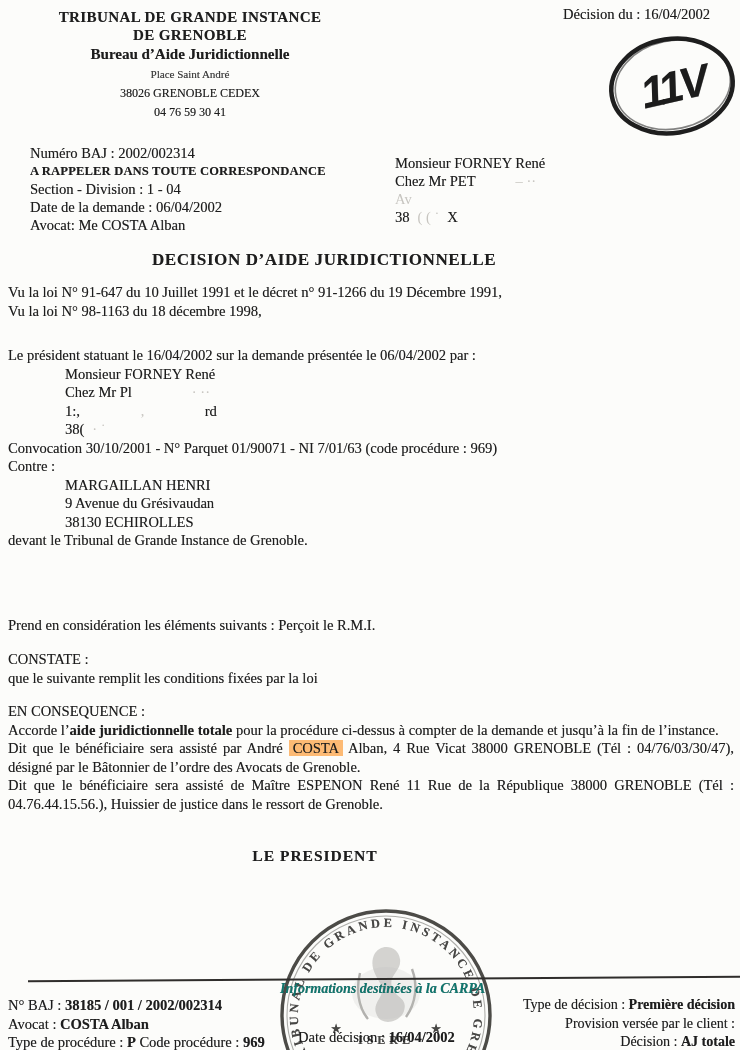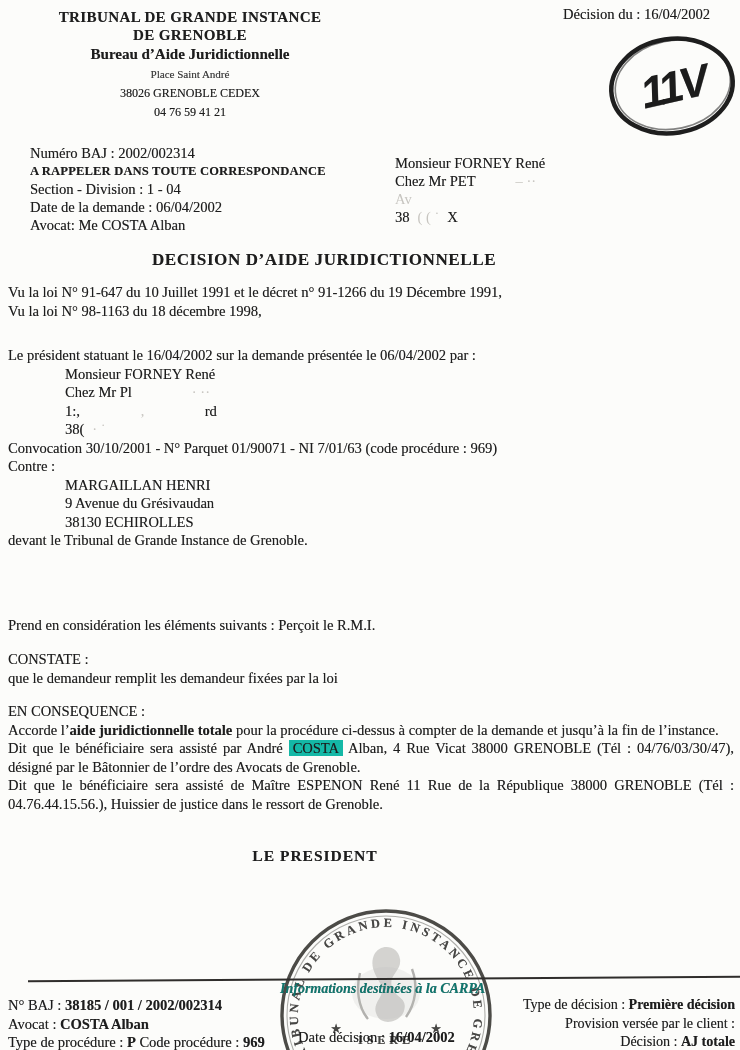--- a/index.html
+++ b/index.html
@@ -37,21 +37,21 @@
   .laws{top:283px;line-height:19px;}
   .pres{top:346px;line-height:18.6px;}
   .proc{top:439px;line-height:18.4px;}
   .prend{top:616px;line-height:19px;}
   .constate{top:650px;line-height:19px;}
   .conseq{top:702px;line-height:18.6px;}
   .ind{padding-left:57px;}
   p.pz{margin:0;}
   .just{text-align:justify;}
   .stretch{text-align:justify;text-align-last:justify;}
-  .hl{background:#14b8a6;padding:0 4px;}
+  .hl{background:#fdba74;padding:0 4px;}
   .gap40{display:inline-block;width:40px;}
   .gap60{display:inline-block;width:60px;}
   .gap8{display:inline-block;width:8px;}
 
   .president-line{left:0;top:847px;width:630px;text-align:center;
     font-size:15.5px;font-weight:bold;letter-spacing:1px;}
 
   
   .stamp{left:276px;top:903px;width:220px;height:147px;opacity:.88;}
   .stamp text,.stamp textPath{font-family:"Liberation Serif",serif;fill:#2e2d2b;}
@@ -71,21 +71,21 @@
 <body>
 
 <div class="page">
 
   <div class="abs court">
     <div class="l1">TRIBUNAL DE GRANDE INSTANCE</div>
     <div class="l2">DE GRENOBLE</div>
     <div class="l3">Bureau d’Aide Juridictionnelle</div>
     <div class="l4">Place Saint André</div>
     <div class="l5">38026 GRENOBLE CEDEX</div>
-    <div class="l6">04 76 59 41 21</div>
+    <div class="l6">04 76 59 30 41</div>
   </div>
 
   <div class="abs decision-du">Décision du : 16/04/2002</div>
 
   <svg class="abs mark" viewBox="0 0 134 112">
     <ellipse cx="66" cy="56" rx="61" ry="47" transform="rotate(-9 66 56)" fill="none" stroke="#1e1e1e" stroke-width="4.5"></ellipse>
     <ellipse cx="67" cy="55" rx="58" ry="44" transform="rotate(-12 66 56)" fill="none" stroke="#1e1e1e" stroke-width="1.6" opacity="0.55"></ellipse>
     <text x="34" y="72" font-size="44" font-weight="bold" font-style="italic" letter-spacing="-3" fill="#1c1c1c" transform="rotate(-13 66 56)" style="font-family:'Liberation Sans',sans-serif">11V</text>
   </svg>
 
@@ -137,21 +137,21 @@
     <p class="pz ind">38130 ECHIROLLES</p>
     <p class="pz">devant le Tribunal de Grande Instance de Grenoble.</p>
   </div>
 
   <div class="abs bodyblock prend">
     <p class="pz">Prend en considération les éléments suivants : Perçoit le R.M.I.</p>
   </div>
 
   <div class="abs bodyblock constate">
     <p class="pz">CONSTATE :</p>
-    <p class="pz">que le demandeur remplit les demandeur fixées par la loi</p>
+    <p class="pz">que le suivante remplit les conditions fixées par la loi</p>
   </div>
 
   <div class="abs bodyblock conseq">
     <p class="pz">EN CONSEQUENCE :</p>
     <p class="pz just">
       <span>Accorde l’</span><b>aide juridictionnelle totale</b><span> pour la procédure ci-dessus à compter de la demande et jusqu’à la fin de l’instance.</span>
     </p>
     <p class="pz just">
       <span>Dit que le bénéficiaire sera assisté par André </span><span class="hl">COSTA</span><span> Alban, 4 Rue Vicat  38000 GRENOBLE (Tél : 04/76/03/30/47), désigné par le Bâtonnier de l’ordre des Avocats de Grenoble.</span>
     </p>

